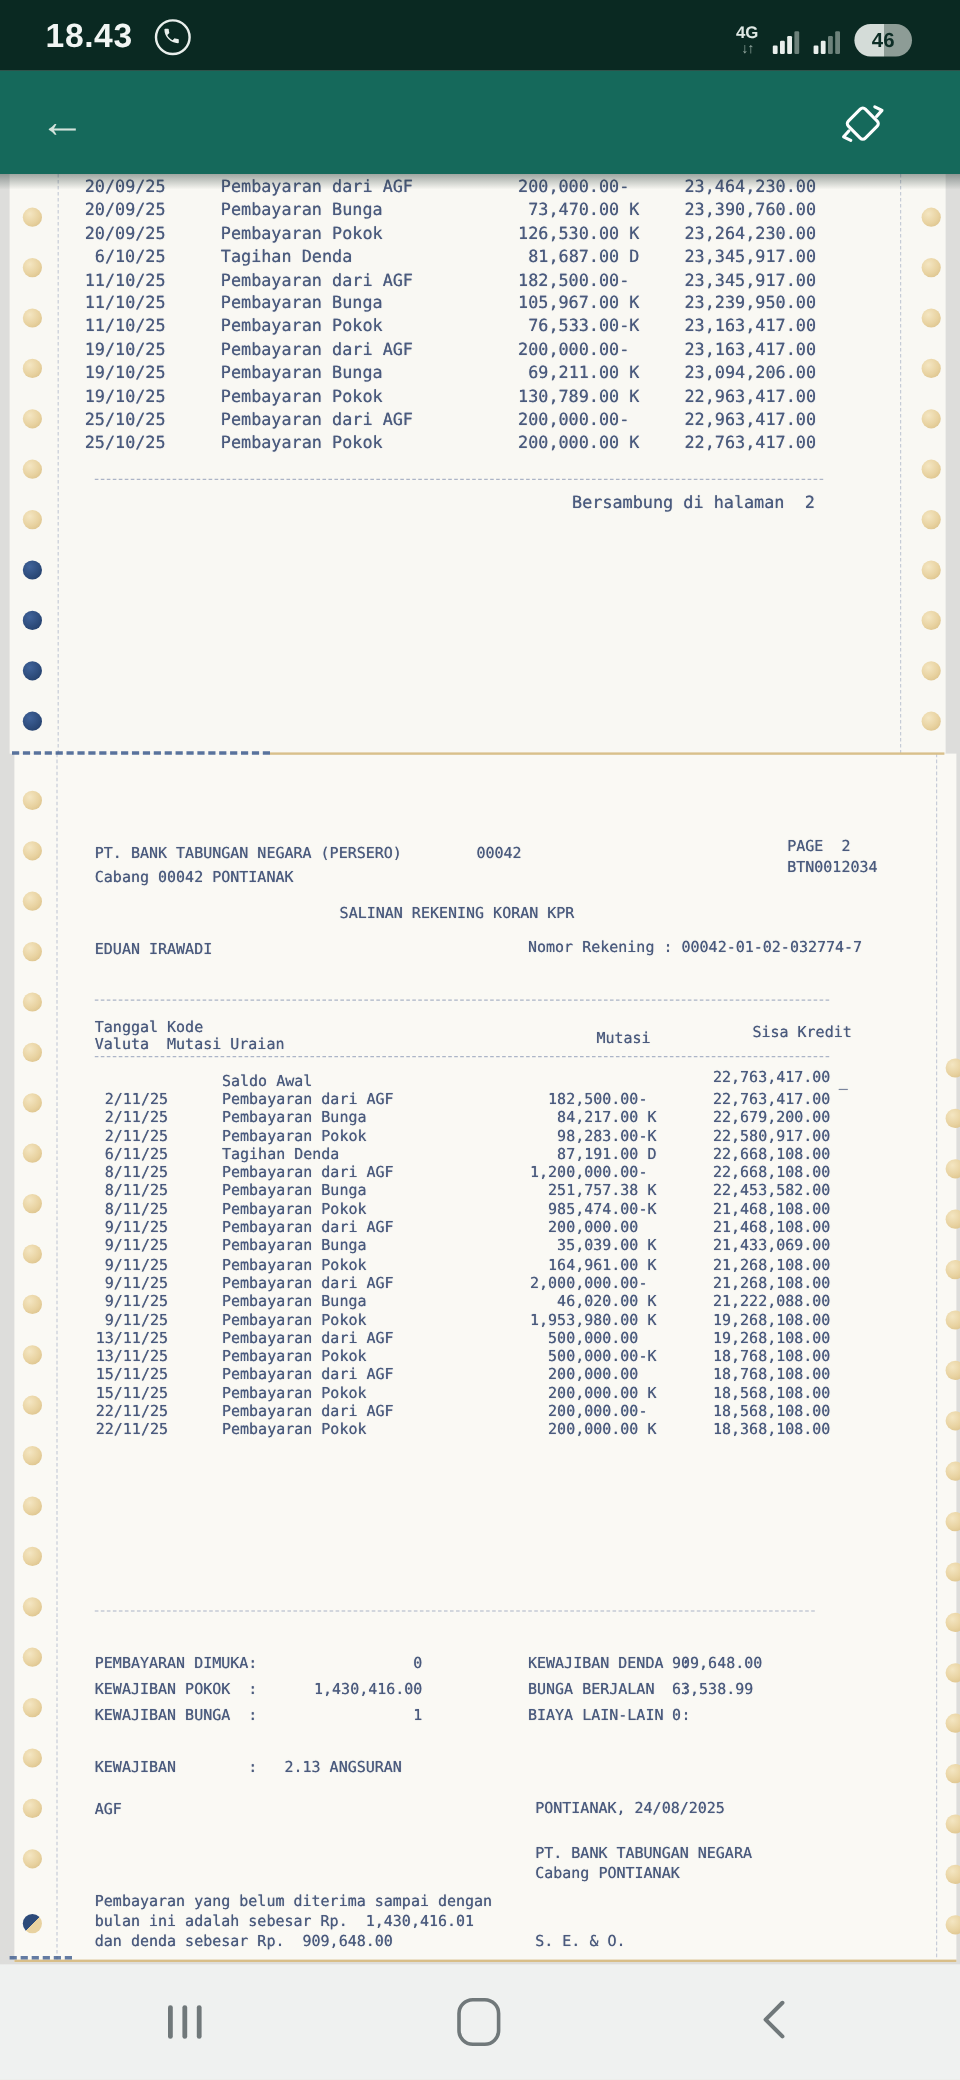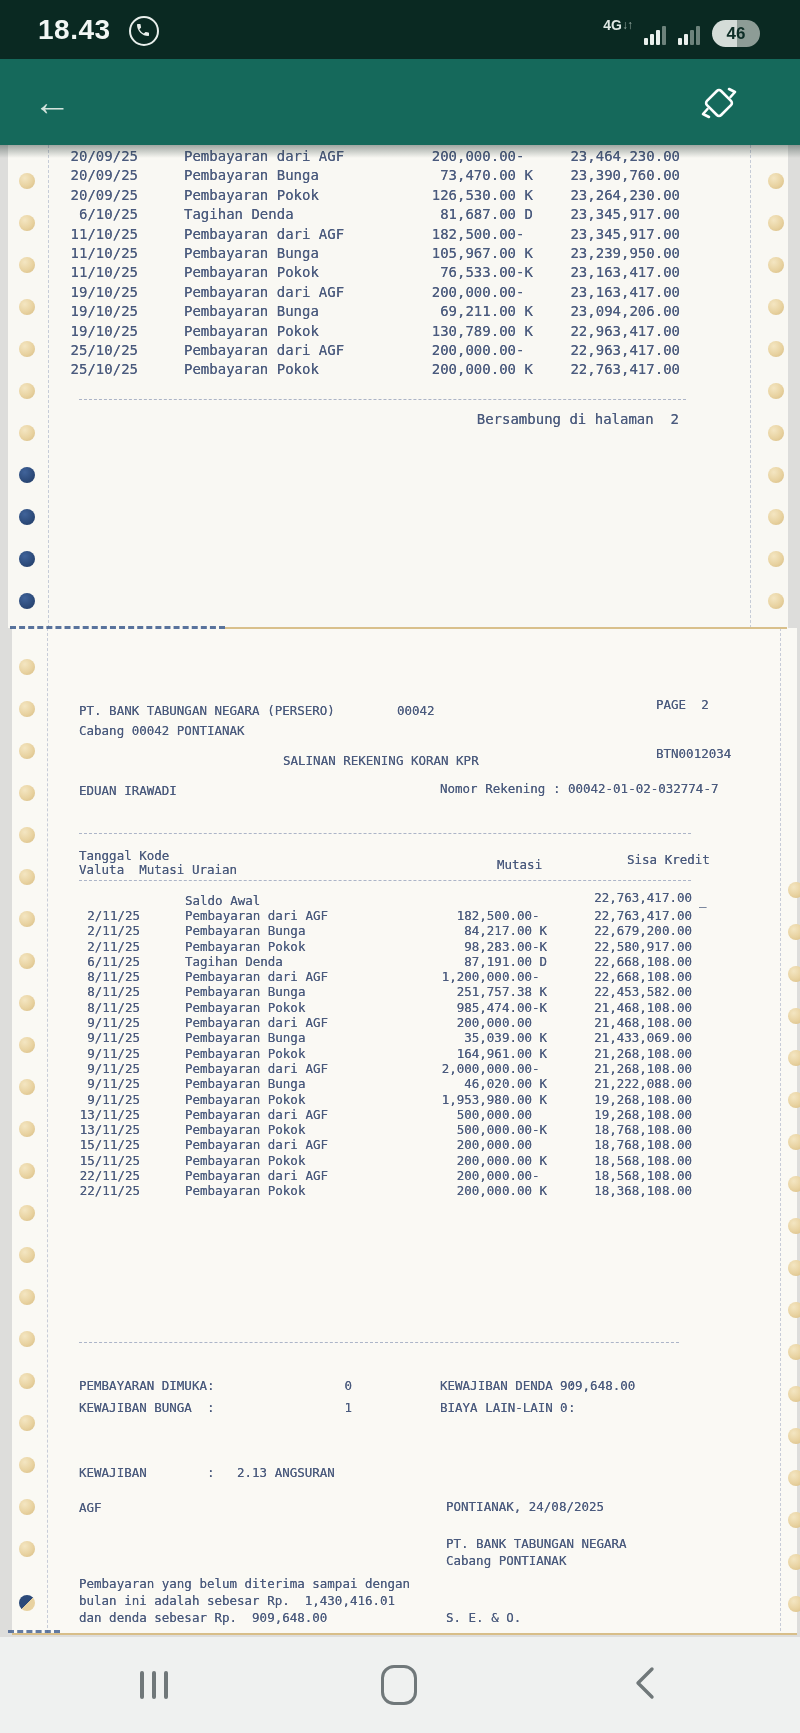--- a/index.html
+++ b/index.html
@@ -7,21 +7,21 @@
     width:800px;height:1733px;overflow:hidden;position:relative;
     background:#e4e4e1;font-family:"Liberation Sans",sans-serif;
     -webkit-font-smoothing:antialiased;
   }
   
   .statusbar{position:absolute;left:0;top:0;width:800px;height:59px;background:#0a2922;z-index:40;}
   .sb-time{position:absolute;left:38px;top:14px;color:#f2f6f4;font-size:28px;font-weight:bold;letter-spacing:.5px;}
   .sb-wa{position:absolute;left:129px;top:16px;width:26px;height:26px;border:2.5px solid #e9efec;border-radius:50%;}
   .sb-wa svg{position:absolute;left:4px;top:4px;}
   .sb-right{position:absolute;right:40px;top:12px;height:36px;display:flex;align-items:flex-end;gap:12px;}
-  .sb-4g{display:flex;align-items:center;line-height:1;margin-bottom:16px;}
+  .sb-4g{display:flex;flex-direction:column;align-items:center;line-height:1;margin-bottom:2px;}
   .sb-4g .g{color:#dfe8e4;font-size:14px;font-weight:bold;}
   .sb-4g .arr{color:#93a8a0;font-size:12px;letter-spacing:-1px;}
   .sigicon{display:flex;align-items:flex-end;gap:2px;margin-bottom:3px;}
   .sigicon i{display:block;width:4px;background:#e9efec;border-radius:1px;}
   .sigicon i.dim{background:#6d827b;}
   .battery{width:48px;height:27px;border-radius:14px;margin-bottom:1px;
     background:linear-gradient(90deg,#d4dcd8 0 52%,#8d9c96 52%);
     display:flex;align-items:center;justify-content:center;
     color:#0d2d26;font-size:17px;font-weight:bold;}
   
@@ -286,21 +286,21 @@
         <span class="col-s dm fs1"> K</span>
         <span class="col-k dm fs1">22,763,417.00</span>
       </div>
     </div>
   <div class="dashline" style="left:79px;top:254px;width:607px"></div>
   <div class="dm fs1 ral" style="left:450px;top:266px;width:229px">Bersambung di halaman  2</div>
 
   <div class="dm fs2" style="left:79px;top:558px">PT. BANK TABUNGAN NEGARA (PERSERO)</div>
   <div class="dm fs2" style="left:397px;top:558px">00042</div>
   <div class="dm fs2" style="left:656px;top:552px">PAGE  2</div>
-  <div class="dm fs2" style="left:656px;top:601px">BTN0012034</div>
+  <div class="dm fs2" style="left:656px;top:570px">BTN0012034</div>
   <div class="dm fs2" style="left:79px;top:578px">Cabang 00042 PONTIANAK</div>
   <div class="dm fs2" style="left:283px;top:608px">SALINAN REKENING KORAN KPR</div>
   <div class="dm fs2" style="left:79px;top:638px">EDUAN IRAWADI</div>
   <div class="dm fs2" style="left:440px;top:636px">Nomor Rekening : 00042-01-02-032774-7</div>
 
   <div class="dashline" style="left:79px;top:688px;width:612px"></div>
   <div class="dm fs2" style="left:79px;top:703px">Tanggal Kode</div>
   <div class="dm fs2" style="left:79px;top:717px">Valuta  Mutasi Uraian</div>
   <div class="dm fs2" style="left:497px;top:712px">Mutasi</div>
   <div class="dm fs2" style="left:627px;top:707px">Sisa Kredit</div>
@@ -448,20 +448,26 @@
     </div>
 
   <div class="dashline" style="left:79px;top:1197px;width:600px"></div>
   <div class="rows cat" style="top:1233px">
 
   <div class="trow">
         <span class="cl dm fs2">PEMBAYARAN DIMUKA:</span>
         <span class="clv dm fs2">0</span>
         <span class="cr dm fs2">KEWAJIBAN DENDA  :</span>
         <span class="crv dm fs2">909,648.00</span>
+      </div>
+      <div class="trow">
+        <span class="cl dm fs2">KEWAJIBAN POKOK  :</span>
+        <span class="clv dm fs2">1,430,416.00</span>
+        <span class="cr dm fs2">BUNGA BERJALAN   :</span>
+        <span class="crv dm fs2">63,538.99</span>
       </div>
       <div class="trow">
         <span class="cl dm fs2">KEWAJIBAN BUNGA  :</span>
         <span class="clv dm fs2">1</span>
         <span class="cr dm fs2">BIAYA LAIN-LAIN  :</span>
         <span class="crv dm fs2">0</span>
       </div>
     </div>
   <div class="dm fs2" style="left:79px;top:1320px">KEWAJIBAN        :   2.13 ANGSURAN</div>
 

